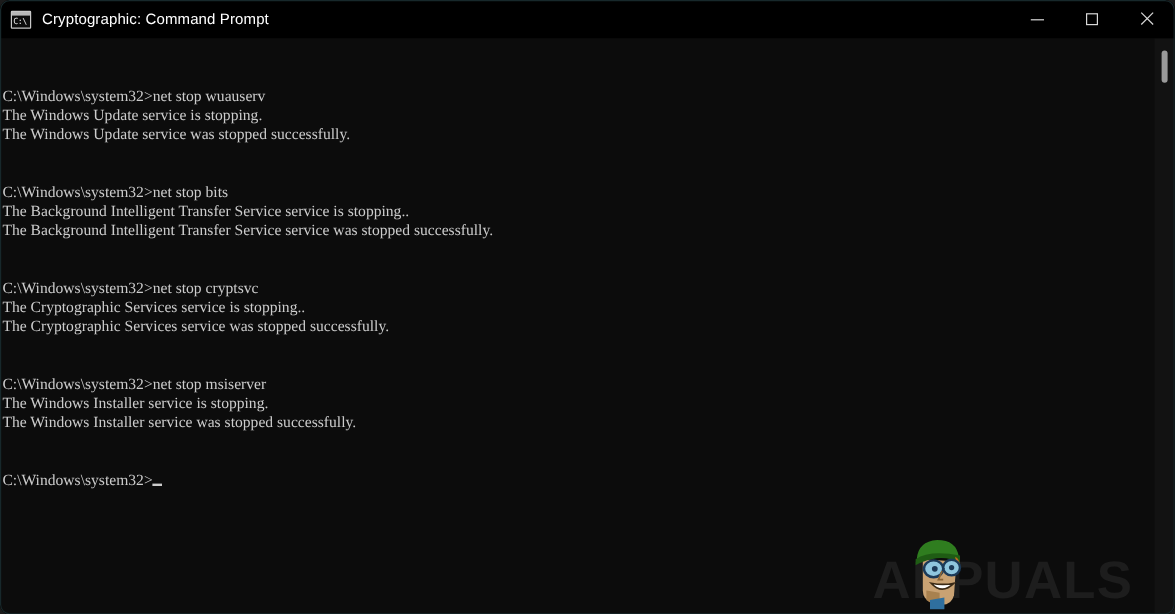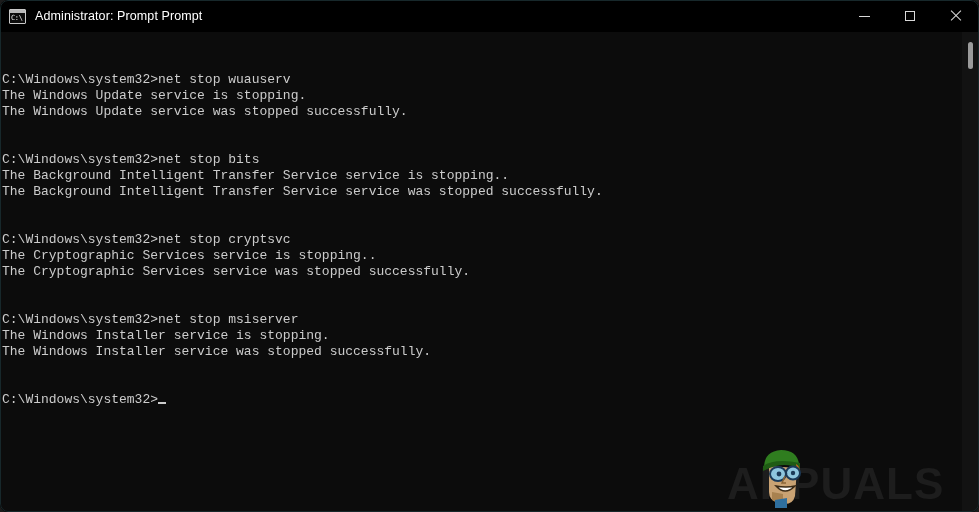--- a/index.html
+++ b/index.html
@@ -127,21 +127,21 @@
   #console {
     position: relative;
     height: 480px;
     background: #0c0c0c;
     overflow: hidden;
   }
   #console-text {
     position: absolute;
     left: 2px;
     top: 40px;
-    font-family: Liberation Mono, monospace;
+    font-family: Liberation Serif, serif;
     font-size: 13px;
     line-height: 16px;
     color: #cccccc;
     white-space: pre;
     letter-spacing: 0px;
     user-select: text;
   }
   .cursor {
     display: inline-block;
     width: 8px;
@@ -201,21 +201,21 @@
 </head>
 <body>
 
 <div id="window">
 
   <div id="titlebar">
     <div id="app-icon">
       <div class="icon-topbar"></div>
       <div class="icon-text">C:\</div>
     </div>
-    <div id="title-text">Administrator: Prompt Prompt</div>
+    <div id="title-text">Cryptographic: Command Prompt</div>
 
     <div id="caption-buttons">
       <div class="caption-btn">
         <span class="glyph-min"></span>
       </div>
       <div class="caption-btn">
         <span class="glyph-max"></span>
       </div>
       <div class="caption-btn close">
         <span class="glyph-close"></span>

